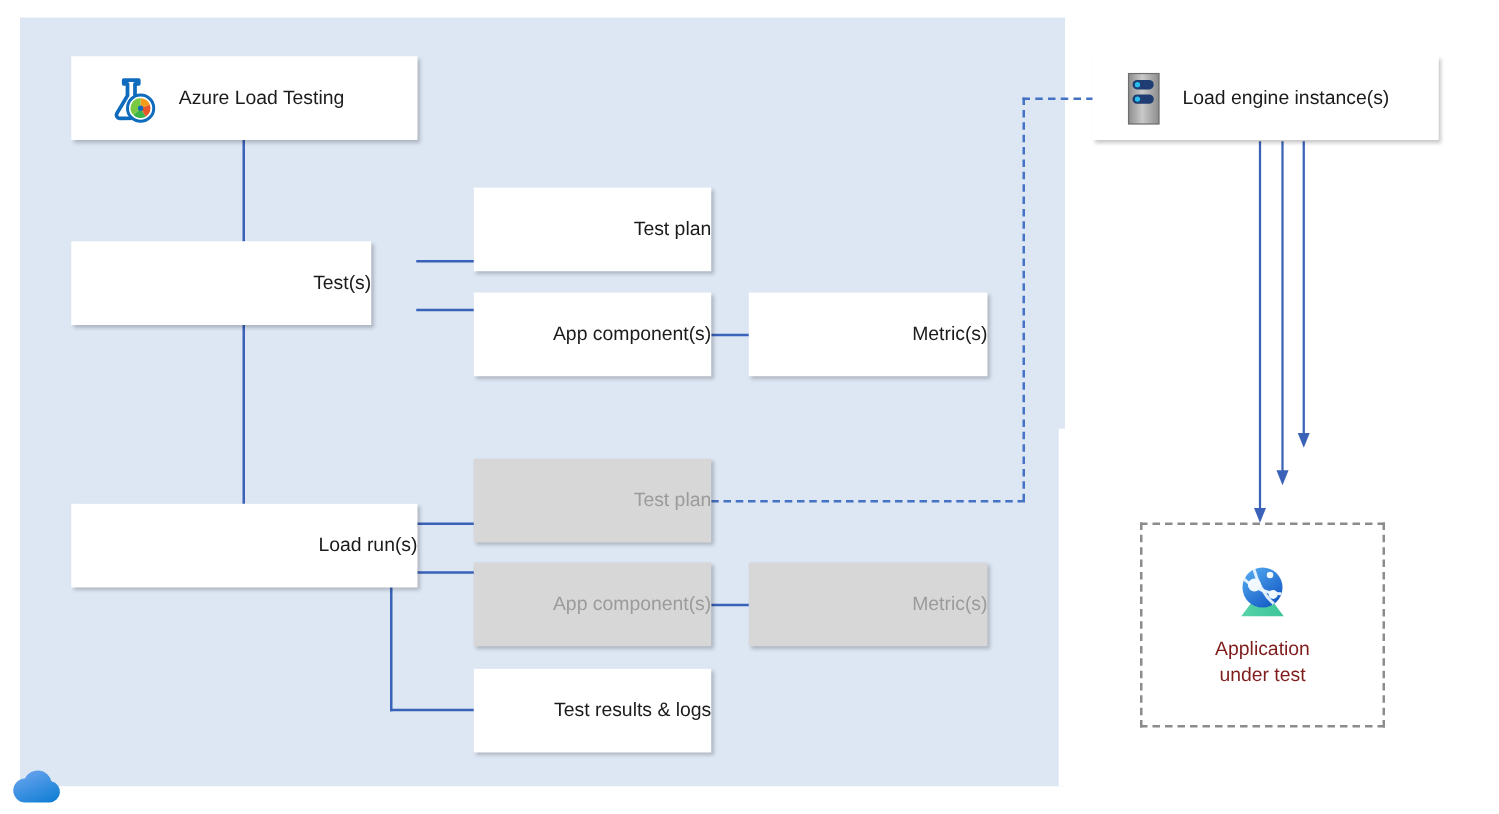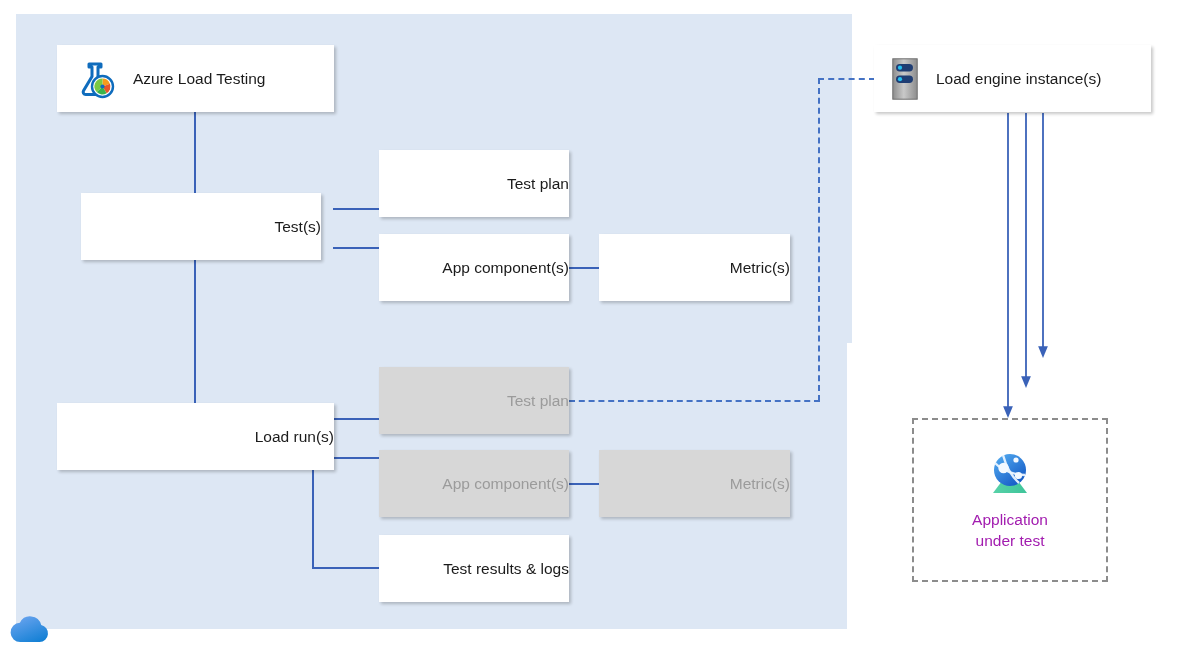--- a/index.html
+++ b/index.html
@@ -51,21 +51,21 @@
     white-space: nowrap;
   }
   .node.gray .label {
     color: #9b9b9b;
   }
   .node.centered {
     justify-content: flex-end;
   }
   .node.icon-node {
     justify-content: flex-start;
-    padding-left: 18px;
+    padding-left: 28px;
     align-items: center;
   }
   .node.icon-node .label {
     margin-left: 18px;
   }
   .line {
     position: absolute;
     background: #3a62b8;
   }
   .line.h { height: 2px; }
@@ -96,21 +96,21 @@
     height: 164px;
     border: 2px dashed #8c8c8c;
     box-sizing: border-box;
     display: flex;
     flex-direction: column;
     align-items: center;
     justify-content: center;
   }
   .dashed-box .app-label {
     font-size: 15.5px;
-    color: #a21caf;
+    color: #7f1d1d;
     text-align: center;
     line-height: 1.35;
     margin-top: 8px;
   }
   .cloud-icon {
     position: absolute;
     left: 8px;
     top: 611px;
     width: 46px;
     height: 33px;
@@ -159,21 +159,21 @@
         <path d="M27.5 19.6 a7.9 7.9 0 0 1 7.4 5.2 l-7.4 2.7 z" fill="#f59b1c"></path>
         <path d="M34.9 24.8 a7.9 7.9 0 0 1 -3.3 9.5 l-4.1 -6.8 z" fill="#e8562a"></path>
         <path d="M31.6 34.3 a7.9 7.9 0 0 1 -9.9 -1.3 l5.8 -5.5 z" fill="#3bb44a"></path>
         <path d="M21.7 33 a7.9 7.9 0 0 1 5.8 -13.4 v7.9 z" fill="#7ac943"></path>
         <circle cx="27.5" cy="27.5" r="2.1" fill="#0f6cbd"></circle>
       </svg>
     </span>
     <span class="label">Azure Load Testing</span>
   </div>
 
-  <div class="node centered" style="left:57px; top:193px; width:240px; height:67px;margin-left:24px;">
+  <div class="node centered" style="left:57px; top:193px; width:240px; height:67px;">
     <span class="label">Test(s)</span>
   </div>
 
   <div class="node centered" style="left:379px; top:150px; width:190px; height:67px;">
     <span class="label">Test plan</span>
   </div>
 
   <div class="node centered" style="left:379px; top:234px; width:190px; height:67px;">
     <span class="label">App component(s)</span>
   </div>

